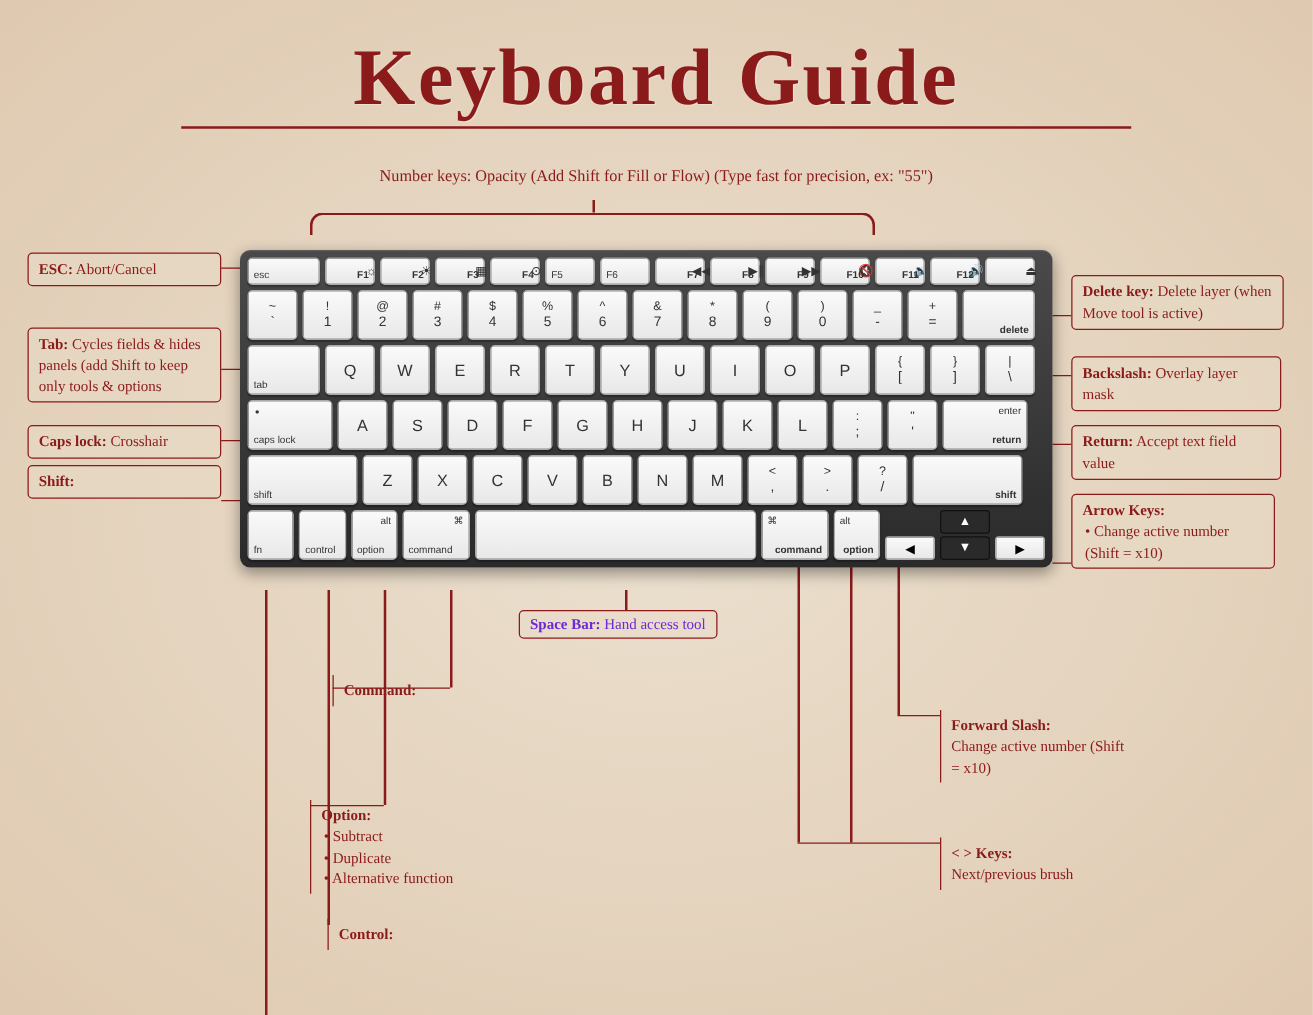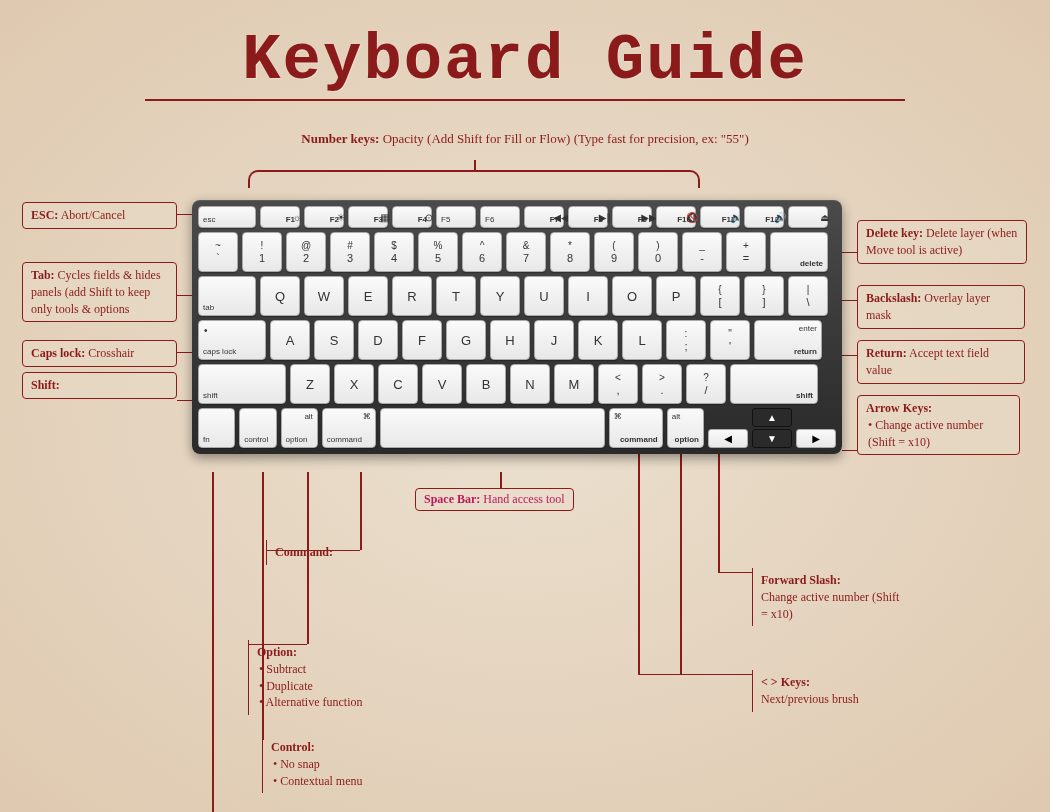--- a/index.html
+++ b/index.html
@@ -11,38 +11,38 @@
   font-family: Georgia, serif;
   position: relative;
   overflow: hidden;
 }
 .title {
   text-align: center;
   font-size: 64px;
   font-weight: bold;
   color: #8b1a1a;
   padding-top: 25px;
-  font-family: Liberation Mono, monospace;
+  font-family: Liberation Serif, serif;
   letter-spacing: 2px;
   text-shadow: 1px 1px 0 rgba(255,255,255,0.3);
   position: relative;
 }
 .title-underline {
   width: 760px;
   height: 2px;
   background: #8b1a1a;
   margin: 2px auto 0;
 }
 .number-keys-label {
   text-align: center;
   font-size: 13px;
   color: #8b1a1a;
   margin-top: 30px;
 }
-.number-keys-label b { font-weight: bold; text-align: center; }
+.number-keys-label b { font-weight: normal; text-align: center; }
 
 .keyboard {
   width: 650px;
   background: linear-gradient(#4a4a4a, #2a2a2a);
   border-radius: 8px;
   padding: 6px;
   position: absolute;
   left: 192px;
   top: 200px;
   box-shadow: 0 4px 12px rgba(0,0,0,0.4), inset 0 1px 0 rgba(255,255,255,0.1);
@@ -109,21 +109,21 @@
   border-top: 1.5px solid #8b1a1a;
   height: 0;
 }
 
 .spacebar-callout {
   position: absolute;
   border: 1.5px solid #8b1a1a;
   border-radius: 4px;
   padding: 3px 8px;
   font-size: 12px;
-  color: #be185d;
+  color: #6d28d9;
 }
 </style>
 </head>
 <body>
 
 <div class="title">
   <span>Keyboard Guide</span>
 </div>
 <div class="title-underline"></div>
 
@@ -198,24 +198,20 @@
   <b>Option:</b>
   <ul>
     <li>Subtract</li>
     <li>Duplicate</li>
     <li>Alternative function</li>
   </ul>
 </div>
 
 <div class="callout" style="left:262px; top:735px; width:178px; border-top:none; border-right:none; border-bottom:none; border-radius:0; background:none;">
   <b>Control:</b>
-  <ul>
-    <li>No snap</li>
-    <li>Contextual menu</li>
-  </ul>
 </div>
 
 <div class="callout" style="left:752px; top:568px; width:160px; border-top:none; border-right:none; border-bottom:none; border-radius:0; background:none;">
   <b>Forward Slash:</b><br>
   <span>Change active number (Shift = x10)</span>
 </div>
 
 <div class="callout" style="left:752px; top:670px; width:160px; border-top:none; border-right:none; border-bottom:none; border-radius:0; background:none;">
   <b>&lt; &gt; Keys:</b><br>
   <span>Next/previous brush</span>

